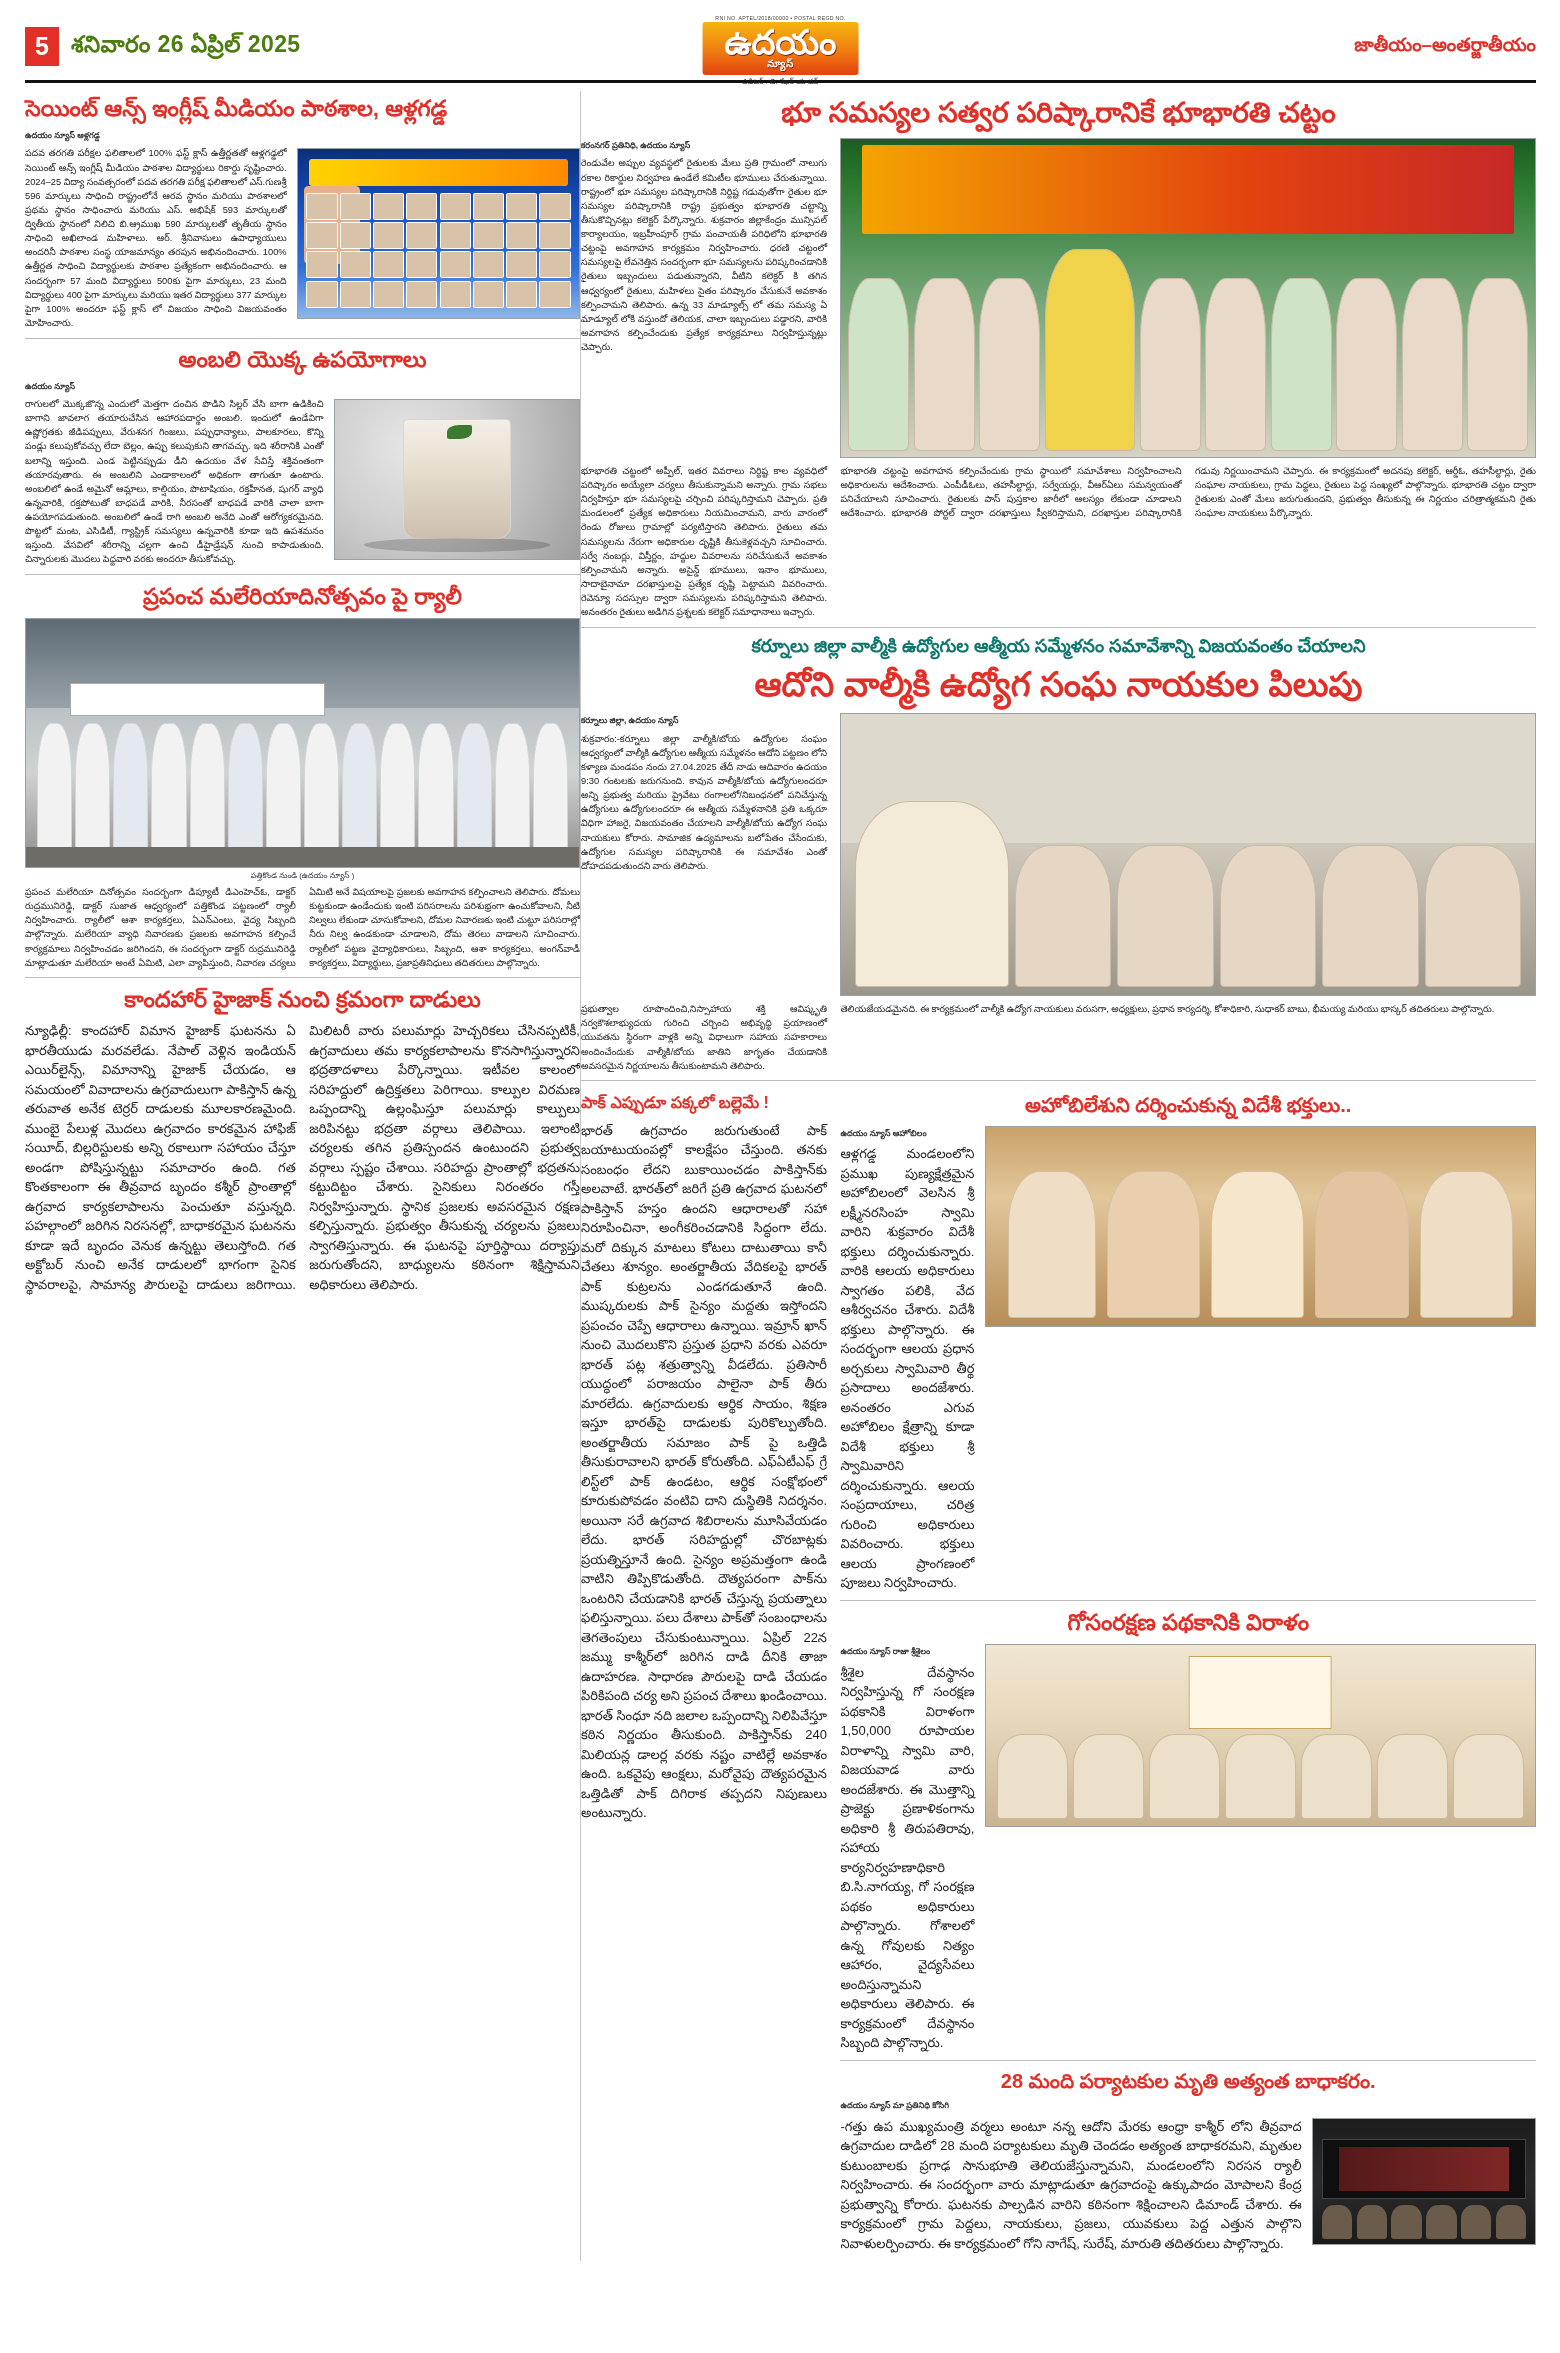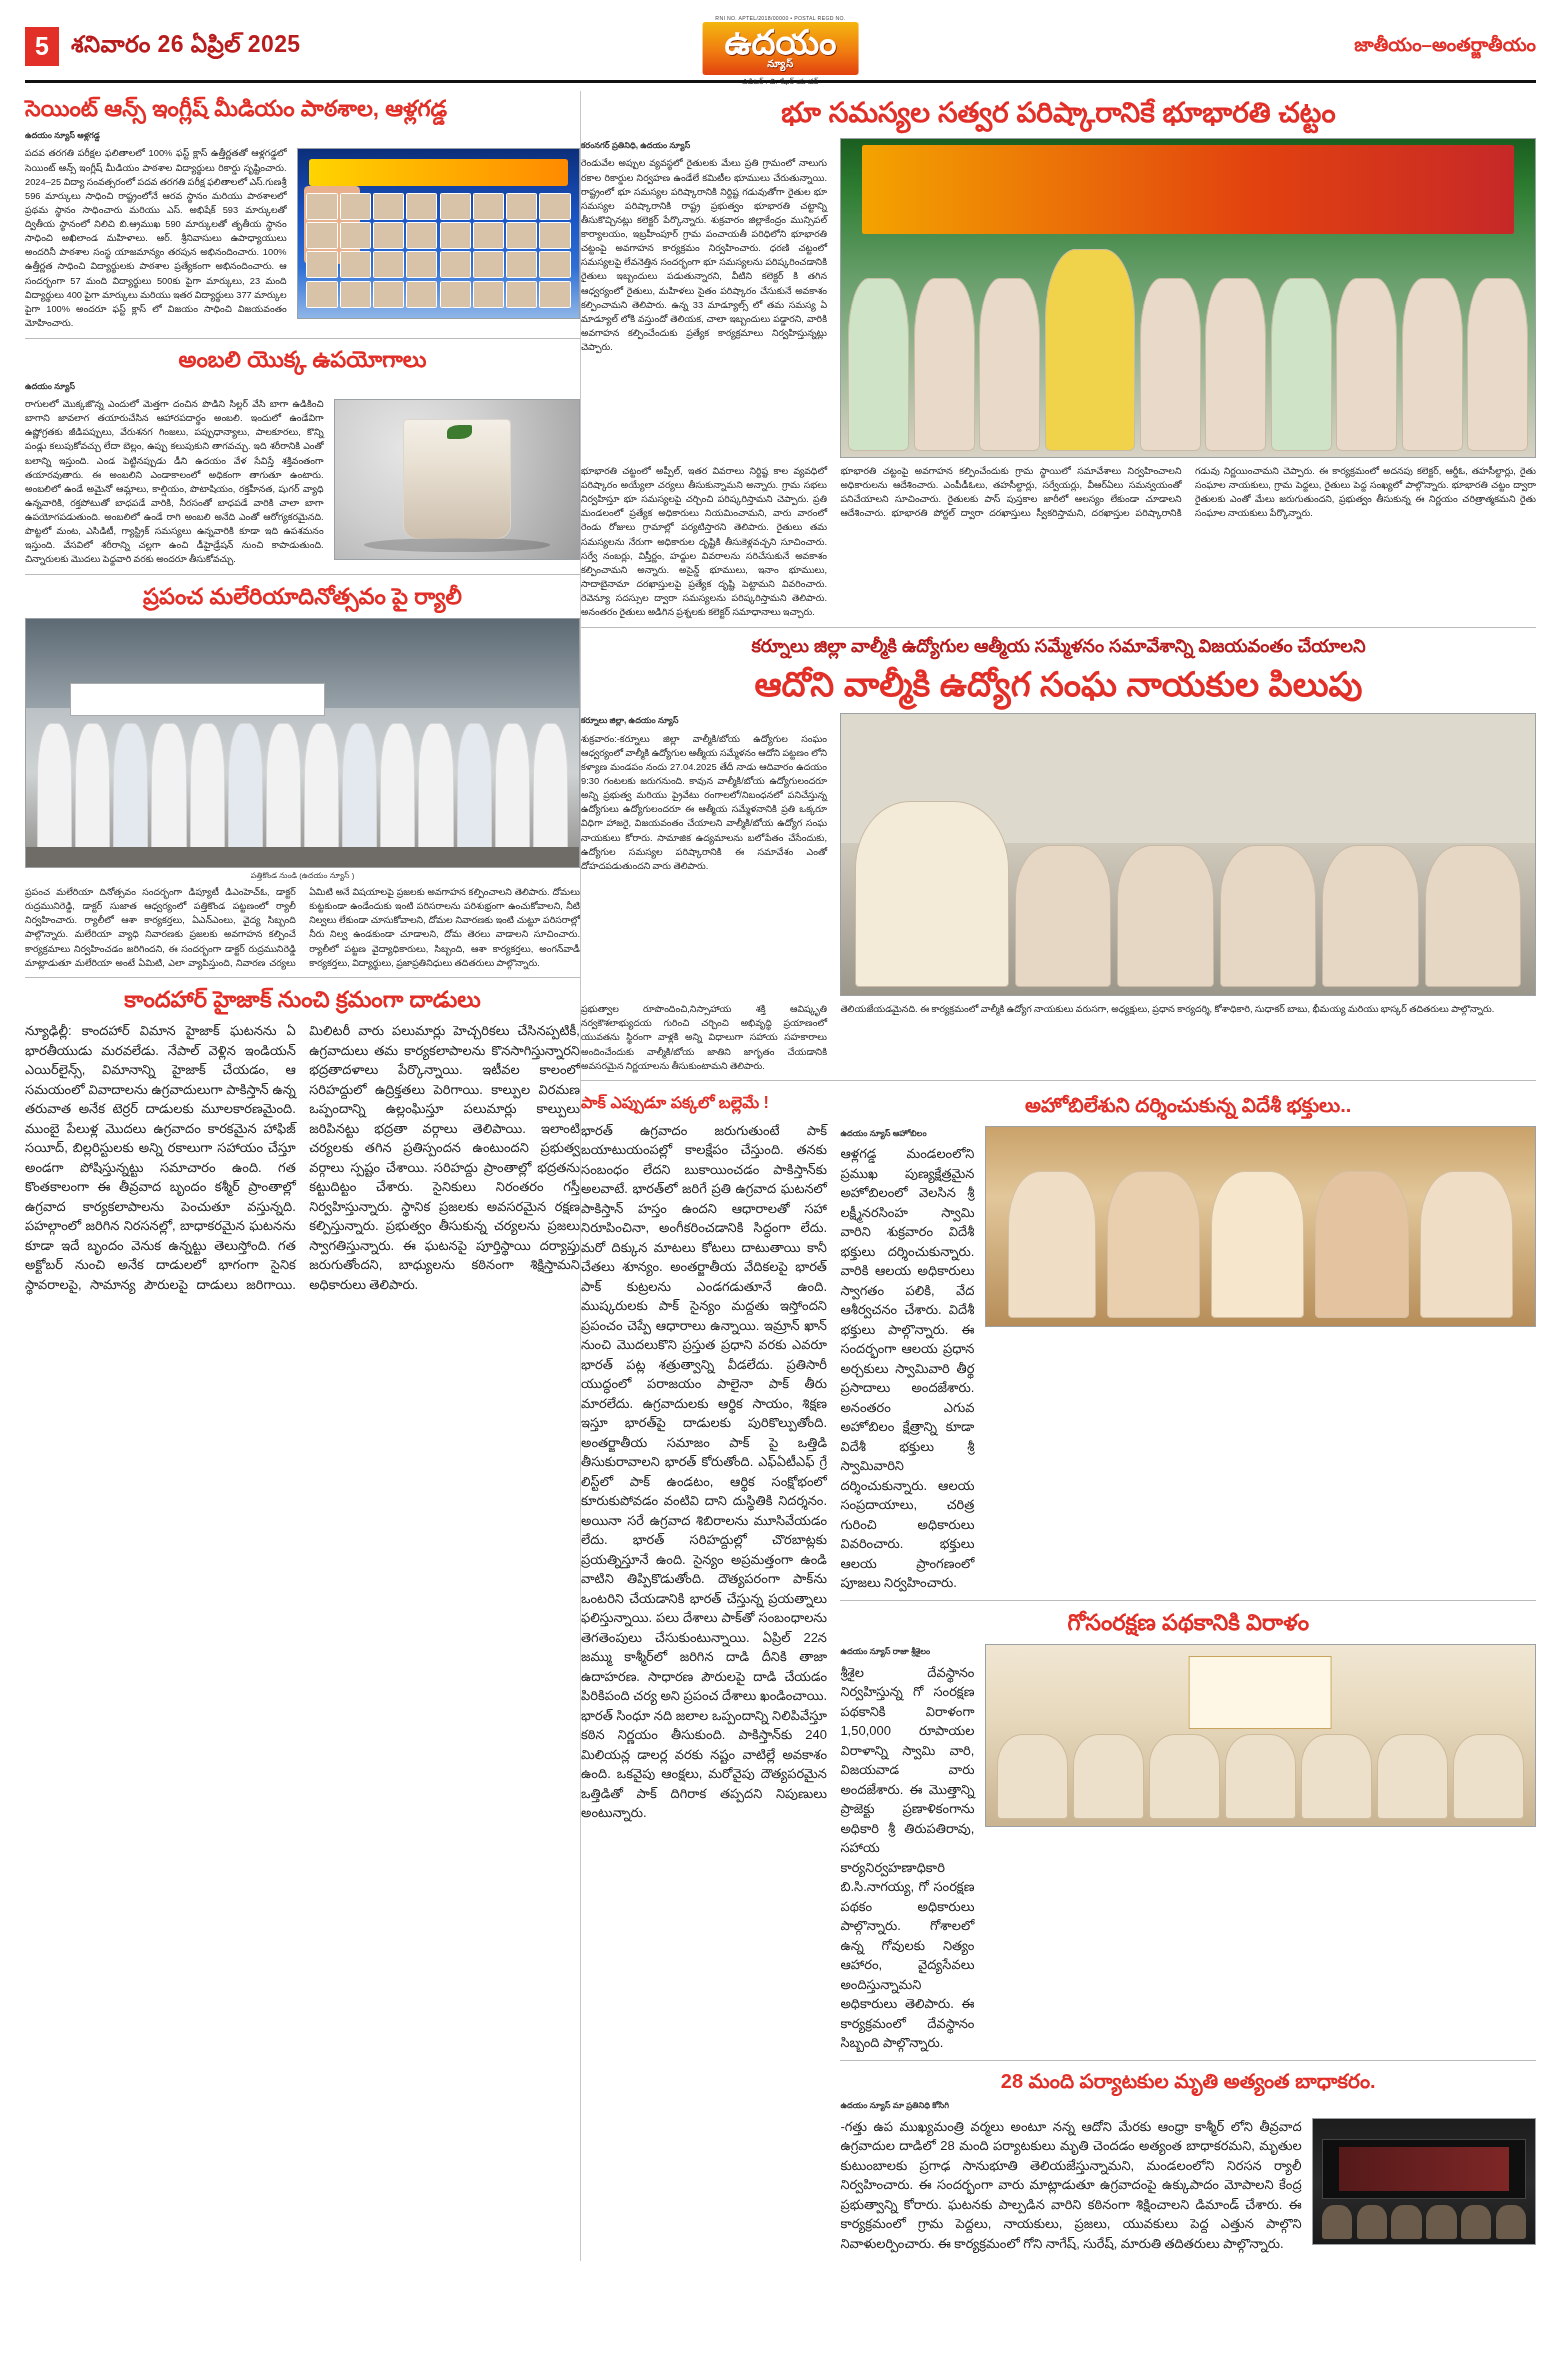--- a/index.html
+++ b/index.html
@@ -33,21 +33,21 @@
     color: #fff;
     font-weight: bold;
     font-size: 25px;
     width: 34px; height: 39px;
     display: flex; align-items: center; justify-content: center;
     margin-right: 12px;
   }
   .mast-date {
     font-size: 23px;
     font-weight: bold;
-    color: #b91c1c;
+    color: #4d7c0f;
     letter-spacing: 0.4px;
     white-space: nowrap;
   }
   .mast-center {
     position: absolute;
     left: 50%;
     transform: translateX(-50%);
     top: -4.5px;
     text-align: center;
   }
@@ -102,21 +102,21 @@
     color: #e23029;
     font-size: 22.4px;
     line-height: 1.25;
     margin: 4.5px 0 7.5px 0;
     font-weight: bold;
   }
   h2.headline.center { text-align: center; }
   h2.headline.big { font-size: 28px; }
   h2.headline.xl { font-size: 34px; text-align:center; }
   .kicker {
-    color: #b91c1c;
+    color: #0f766e;
     font-size: 18px;
     font-weight: bold;
     text-align: center;
     margin: 7.5px 0 1.5px 0;
     line-height: 1.3;
   }
   .byline {
     font-size: 8.2px;
     color: #333;
     font-weight: bold;

